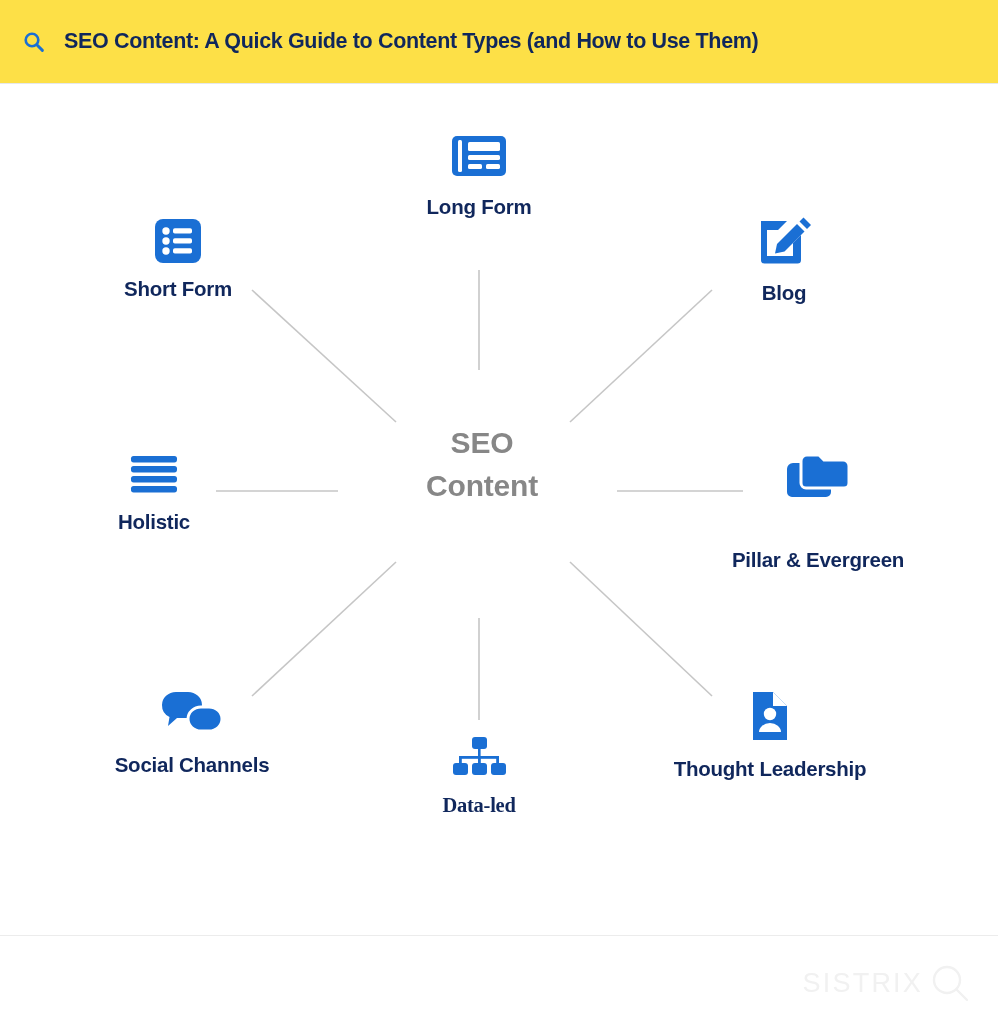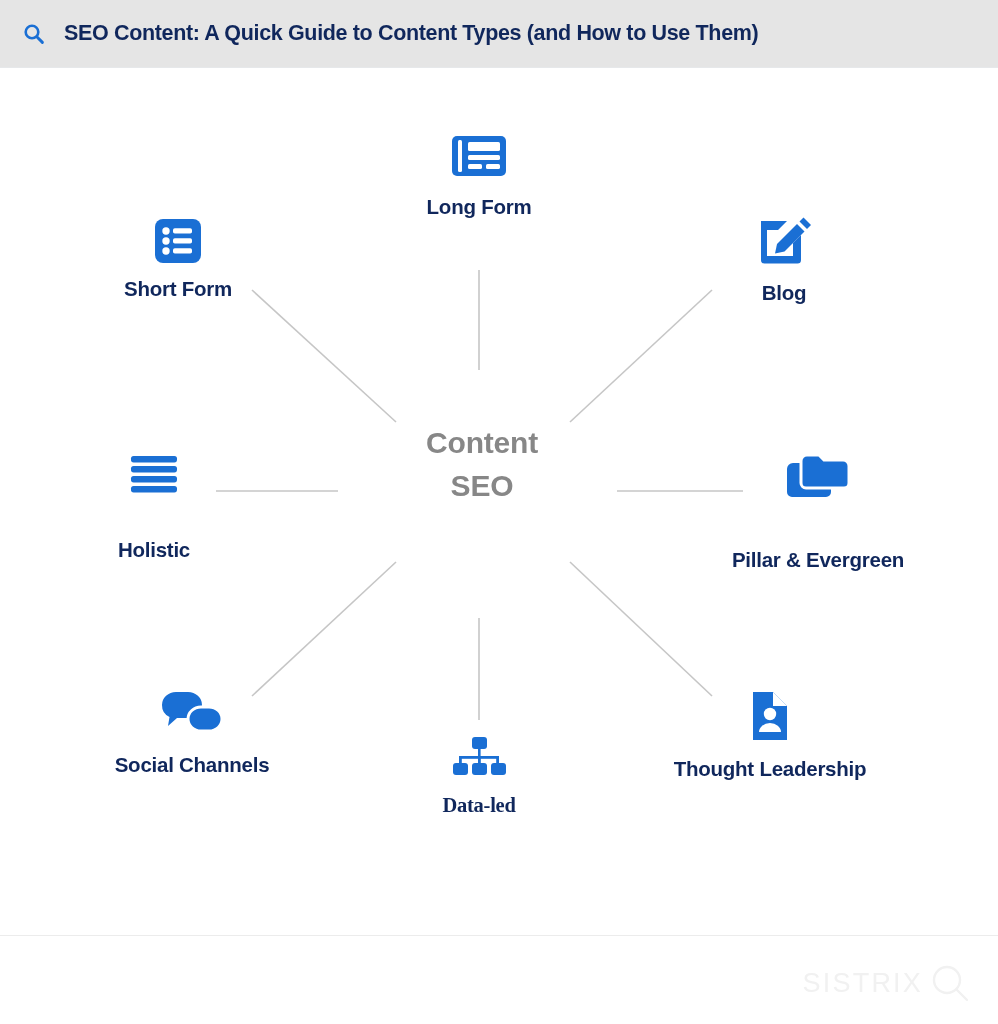--- a/index.html
+++ b/index.html
@@ -18,22 +18,22 @@
     background: #ffffff;
     overflow: hidden;
   }
 
   
   #header {
     position: absolute;
     left: 0;
     top: 0;
     width: 998px;
-    height: 68px;
-    background: #e5e5e5;
+    height: 84px;
+    background: #fde047;
     border-bottom: 1px solid #e6e8ea;
     display: flex;
     align-items: center;
     box-sizing: border-box;
   }
   #header-search-icon {
     margin-left: 21px;
     width: 26px;
     height: 26px;
     display: flex;
@@ -168,22 +168,22 @@
 
         <line x1="712" y1="222" x2="570" y2="354"></line>
 
         <line x1="252" y1="628" x2="396" y2="494"></line>
 
         <line x1="712" y1="628" x2="570" y2="494"></line>
       </g>
     </svg>
 
     <div id="hub">
+      <div class="hub-line">SEO</div>
       <div class="hub-line">Content</div>
-      <div class="hub-line">SEO</div>
     </div>
 
     <div class="node" style="left:479px; top:62px;">
       <span class="node-icon">
         <svg width="62" height="52" viewBox="0 0 62 52">
           <rect x="4" y="6" width="54" height="40" rx="5" fill="#1a6fd4"></rect>
           <rect x="10" y="10" width="4" height="32" rx="1.5" fill="#ffffff"></rect>
           <rect x="20" y="12" width="32" height="9" rx="1.6" fill="#ffffff"></rect>
           <rect x="20" y="25" width="32" height="5" rx="1.6" fill="#ffffff"></rect>
           <rect x="20" y="34" width="14" height="5" rx="1.6" fill="#ffffff"></rect>
@@ -212,21 +212,21 @@
           <circle cx="13" cy="23" r="3.7" fill="#ffffff"></circle>
           <circle cx="13" cy="33" r="3.7" fill="#ffffff"></circle>
           <rect x="20" y="10.2" width="19" height="5.4" rx="1.8" fill="#ffffff"></rect>
           <rect x="20" y="20.2" width="19" height="5.4" rx="1.8" fill="#ffffff"></rect>
           <rect x="20" y="30.2" width="19" height="5.4" rx="1.8" fill="#ffffff"></rect>
         </svg>
       </span>
       <div class="node-label">Short Form</div>
     </div>
 
-    <div class="node" style="left:154px; top:385px;gap:28px;">
+    <div class="node" style="left:154px; top:385px;">
       <span class="node-icon">
         <svg width="50" height="44" viewBox="0 0 50 44">
           <rect x="2" y="3" width="46" height="6.4" rx="2.6" fill="#1a6fd4"></rect>
           <rect x="2" y="13" width="46" height="6.4" rx="2.6" fill="#1a6fd4"></rect>
           <rect x="2" y="23" width="46" height="6.4" rx="2.6" fill="#1a6fd4"></rect>
           <rect x="2" y="33" width="46" height="6.4" rx="2.6" fill="#1a6fd4"></rect>
         </svg>
       </span>
       <div class="node-label">Holistic</div>
     </div>

